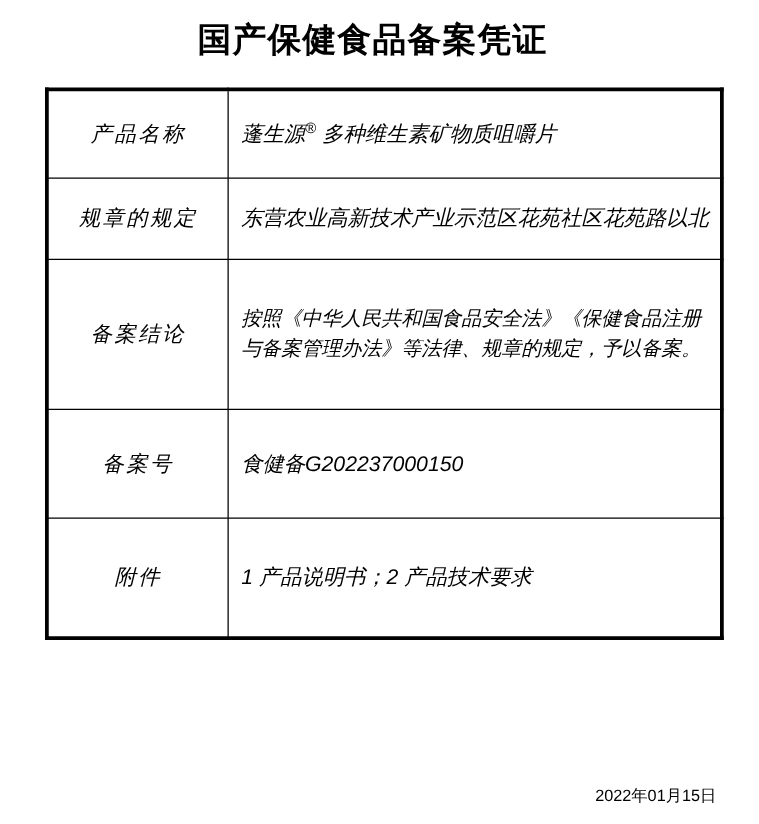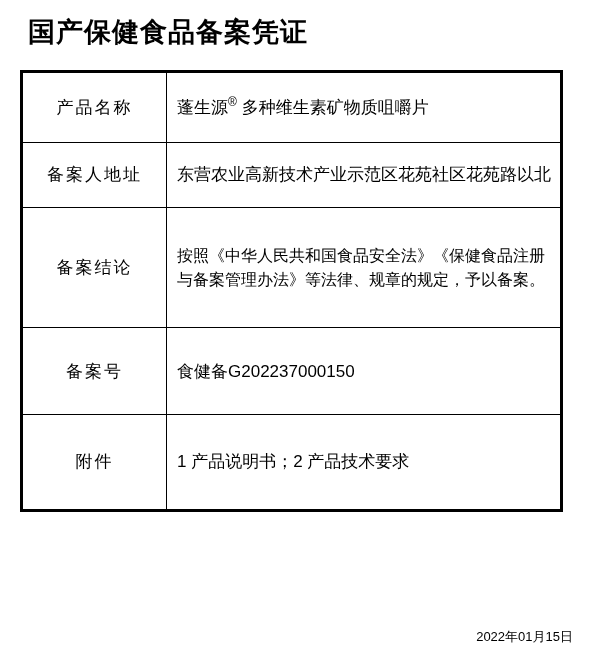--- a/index.html
+++ b/index.html
@@ -13,37 +13,38 @@
     height: 659px;
     font-family: "Liberation Sans", sans-serif;
     color: #000000;
   }
   .doc-title {
     position: absolute;
     left: 28px;
     top: 16px;
     width: 540px;
     margin: 0;
-    text-align: left;
+    text-align: center;
     font-family: "Liberation Serif", serif;
     font-weight: bold;
     font-size: 27px;
     line-height: 32px;
     letter-spacing: 1px;
     color: #000000;
   }
   table.cert {
     position: absolute;
-    left: 20px;
+    left: 36px;
     top: 70px;
     width: 540px;
     height: 442px;
     border-collapse: collapse;
     table-layout: fixed;
     border: 3px solid #000000;
+    font-style: italic;
   }
   table.cert td {
     border: 1px solid #000000;
     overflow: hidden;
   }
   col.c-label { width: 145px; }
   col.c-value { width: 395px; }
   tr.r-product  { height: 41px; }
   tr.r-person   { height: 33px; }
   tr.r-address  { height: 38px; }
@@ -93,21 +94,21 @@
   <colgroup>
     <col class="c-label">
     <col class="c-value">
   </colgroup>
   <tbody>
     <tr class="r-product">
       <td class="label-cell">产品名称</td>
       <td class="value-cell"><span class="pn-prefix">蓬生源</span><span class="reg-mark">®</span><span class="pn-suffix">多种维生素矿物质咀嚼片</span></td>
     </tr>
     <tr class="r-address">
-      <td class="label-cell">备案人地址</td>
+      <td class="label-cell">规章的规定</td>
       <td class="value-cell">东营农业高新技术产业示范区花苑社区花苑路以北</td>
     </tr>
     <tr class="r-concl">
       <td class="label-cell">备案结论</td>
       <td class="value-cell">
         <div class="concl-line">按照《中华人民共和国食品安全法》《保健食品注册</div>
         <div class="concl-line">与备案管理办法》等法律、规章的规定，予以备案。</div>
       </td>
     </tr>
     <tr class="r-number">

